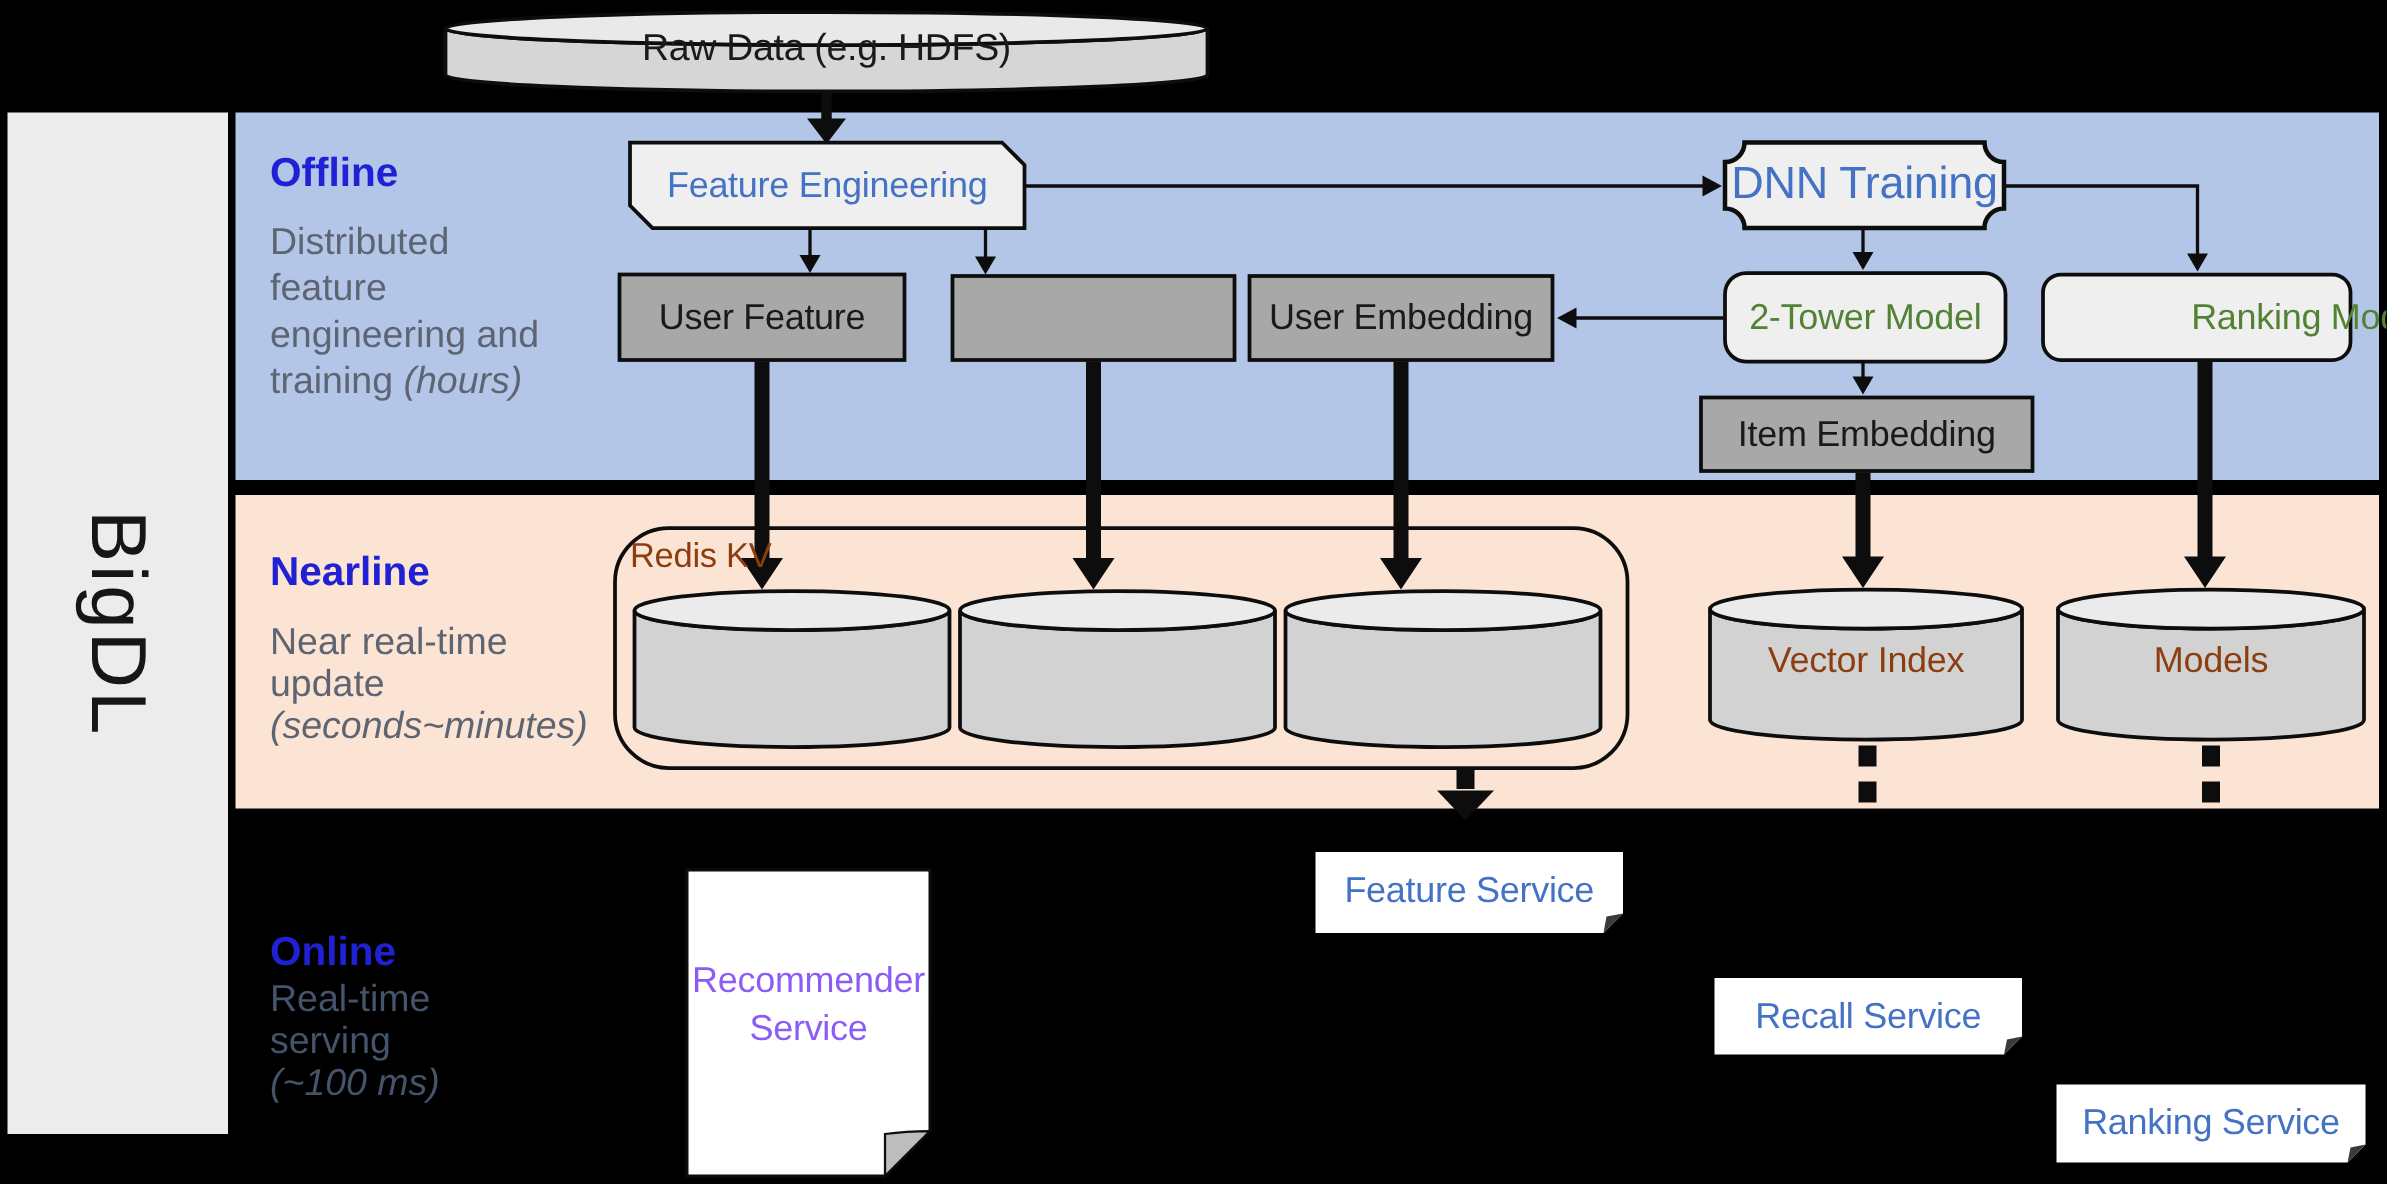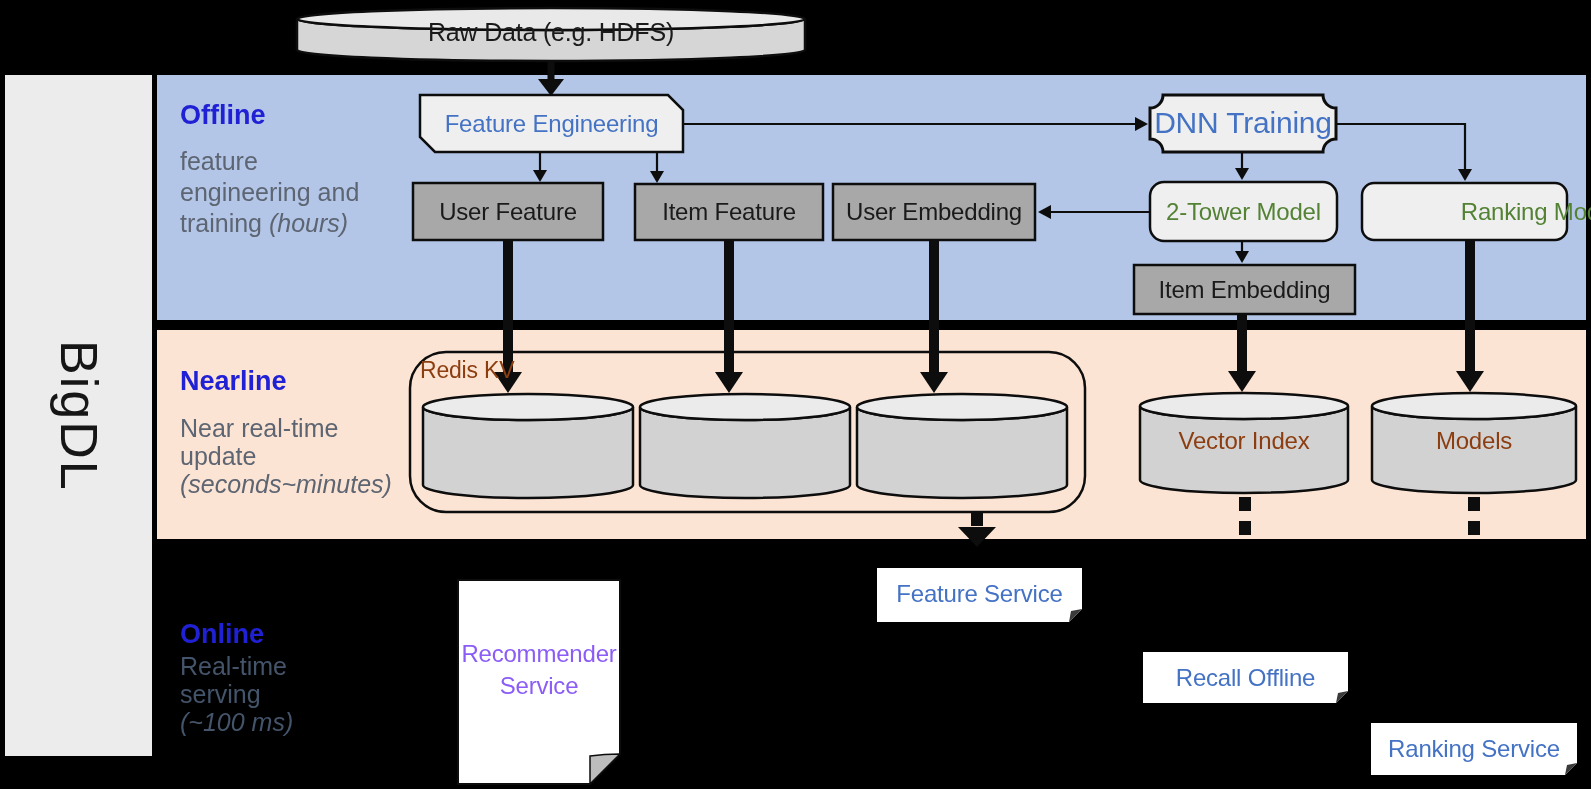--- a/index.html
+++ b/index.html
@@ -164,20 +164,21 @@
     <g>
       <line x1="1245" y1="497" x2="1245" y2="538" stroke="#0d0d0d" stroke-width="12" stroke-dasharray="14 10"></line>
     </g>
     <g>
       <line x1="1474" y1="497" x2="1474" y2="538" stroke="#0d0d0d" stroke-width="12" stroke-dasharray="14 10"></line>
     </g>
   </svg>
 
   <div class="section-head" style="left:180px;top:100px;">Offline</div>
   <div class="section-sub" style="left:180px;top:146px;">
+    <div class="sub-line"><span>Distributed</span></div>
     <div class="sub-line"><span>feature</span></div>
     <div class="sub-line"><span>engineering and</span></div>
     <div class="sub-line"><span>training</span> <em>(hours)</em></div>
   </div>
 
   <div class="section-head" style="left:180px;top:366px;">Nearline</div>
   <div class="section-sub" style="left:180px;top:414px;">
     <div class="sub-line-tight"><span>Near real-time</span></div>
     <div class="sub-line-tight"><span>update</span></div>
     <div class="sub-line-tight"><em>(seconds~minutes)</em></div>
@@ -188,31 +189,30 @@
     <div class="sub-line-tight"><span>Real-time</span></div>
     <div class="sub-line-tight"><span>serving</span></div>
     <div class="sub-line-tight"><em>(~100 ms)</em></div>
   </div>
 
   <div class="lbl" style="left:297px;top:12px;width:508px;height:40px;font-size:25px;color:#1a1a1a;">Raw Data (e.g. HDFS)</div>
 
   <div class="lbl" style="left:420px;top:95px;width:263px;height:57px;font-size:24px;color:#4472c4;">Feature Engineering</div>
   <div class="lbl" style="left:1150px;top:95px;width:186px;height:57px;font-size:30px;color:#4472c4;">DNN Training</div>
   <div class="lbl" style="left:413px;top:183px;width:190px;height:57px;font-size:24px;color:#1a1a1a;">User Feature</div>
-  <div class="lbl" style="left:635px;top:184px;width:188px;height:56px;font-size:24px;color:#1a1a1a;">Item Feature</div>
   <div class="lbl" style="left:833px;top:184px;width:202px;height:56px;font-size:24px;color:#1a1a1a;">User Embedding</div>
   <div class="lbl" style="left:1150px;top:182px;width:187px;height:59px;font-size:24px;color:#548235;text-align:center;">2-Tower Model</div>
   <div class="lbl" style="left:1437px;top:183px;width:205px;height:57px;font-size:24px;color:#548235;">Ranking Model</div>
   <div class="lbl" style="left:1134px;top:265px;width:221px;height:49px;font-size:24px;color:#1a1a1a;">Item Embedding</div>
 
   <div class="lbl" style="left:420px;top:356px;width:120px;height:28px;font-size:23px;color:#8c3e10;justify-content:flex-start;">Redis KV</div>
   <div class="lbl" style="left:1140px;top:418px;width:208px;height:46px;font-size:24px;color:#8c3e10;">Vector Index</div>
   <div class="lbl" style="left:1372px;top:418px;width:204px;height:46px;font-size:24px;color:#8c3e10;">Models</div>
 
   <div class="lbl" style="left:458px;top:580px;width:162px;height:180px;font-size:24px;color:#8b5cf6;flex-direction:column;line-height:1.35;">
     <div>Recommender</div>
     <div>Service</div>
   </div>
   <div class="lbl" style="left:877px;top:568px;width:205px;height:52px;font-size:24px;color:#4472c4;">Feature Service</div>
-  <div class="lbl" style="left:1143px;top:652px;width:205px;height:51px;font-size:24px;color:#4472c4;">Recall Offline</div>
+  <div class="lbl" style="left:1143px;top:652px;width:205px;height:51px;font-size:24px;color:#4472c4;">Recall Service</div>
   <div class="lbl" style="left:1371px;top:723px;width:206px;height:52px;font-size:24px;color:#4472c4;">Ranking Service</div>
 
 </div>
 
 </body></html>

